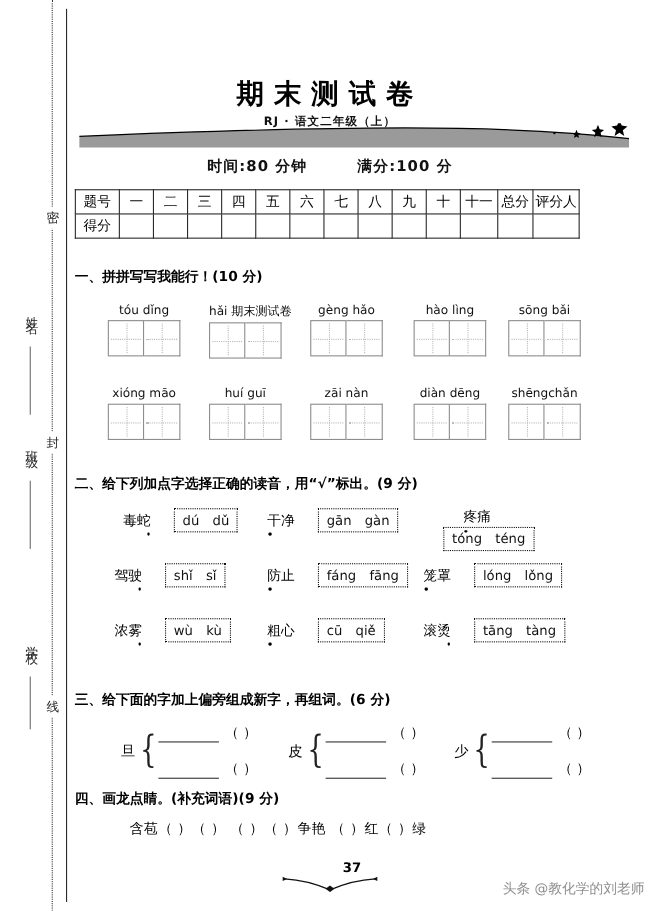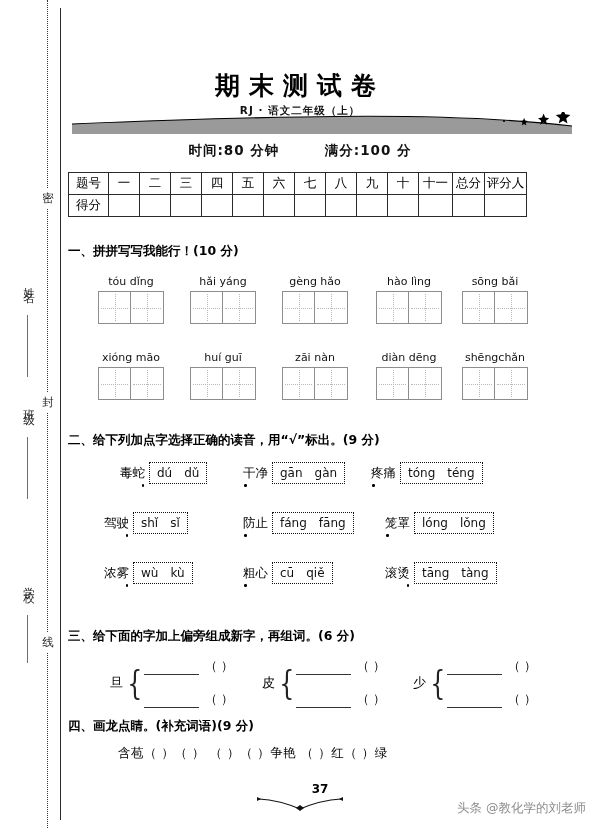--- a/index.html
+++ b/index.html
@@ -127,20 +127,21 @@
   .ch-dot {
     position:absolute; bottom:-5px; width:2.5px; height:2.5px;
     border-radius:50%; background:#000;
   }
   .ch-box {
     border:1.5px dotted #111;
     padding:3px 7px;
     font-family:"DejaVu Sans", sans-serif;
     font-size:12px; color:#111;
     white-space:nowrap;
+    margin-left:17px;
   }
   .ch-box span.opt { display:inline-block; }
   .ch-box span.spacer { display:inline-block; width:12px; }
 
   
   .brace-item { position:absolute; display:flex; align-items:center; }
   .brace-char {
     font-family:"DejaVu Sans", sans-serif;
     font-size:13px; color:#000; margin-right:1px;
   }
@@ -268,21 +269,21 @@
 <div class="sec-title" style="top:243px;">一、拼拼写写我能行！(10 分)</div>
 
 <div class="py-group" style="left:98px; top:275px;">
   <div class="py-text">tóu dǐng</div>
   <div class="py-boxes">
     <div class="py-cell"></div>
     <div class="py-cell"></div>
   </div>
 </div>
 <div class="py-group" style="left:190px; top:275px;">
-  <div class="py-text">hǎi yáng</div>
+  <div class="py-text">hǎi 期末测试卷</div>
   <div class="py-boxes">
     <div class="py-cell"></div>
     <div class="py-cell"></div>
   </div>
 </div>
 <div class="py-group" style="left:282px; top:275px;">
   <div class="py-text">gèng hǎo</div>
   <div class="py-boxes">
     <div class="py-cell"></div>
     <div class="py-cell"></div>
@@ -334,33 +335,33 @@
 <div class="py-group" style="left:462px; top:351px;">
   <div class="py-text">shēngchǎn</div>
   <div class="py-boxes">
     <div class="py-cell"></div>
     <div class="py-cell"></div>
   </div>
 </div>
 
 <div class="sec-title" style="top:432px;">二、给下列加点字选择正确的读音，用“√”标出。(9 分)</div>
 
-<div class="ch-item" style="left:120px; top:462px;align-items:center;">
+<div class="ch-item" style="left:112px; top:462px;align-items:center;">
   <span class="ch-word">毒蛇<i class="ch-dot" style="right:5px;"></i></span>
   <span class="ch-box">
     <span class="opt">dú</span><span class="spacer"></span><span class="opt">dǔ</span>
   </span>
 </div>
 <div class="ch-item" style="left:243px; top:462px;">
   <span class="ch-word">干净<i class="ch-dot" style="left:1px;"></i></span>
   <span class="ch-box">
     <span class="opt">gān</span><span class="spacer"></span><span class="opt">gàn</span>
   </span>
 </div>
-<div class="ch-item" style="left:371px; top:462px;">
+<div class="ch-item" style="left:386px; top:462px;flex-direction:column;">
   <span class="ch-word">疼痛<i class="ch-dot" style="left:1px;"></i></span>
   <span class="ch-box">
     <span class="opt">tóng</span><span class="spacer"></span><span class="opt">téng</span>
   </span>
 </div>
 
 <div class="ch-item" style="left:104px; top:512px;">
   <span class="ch-word">驾驶<i class="ch-dot" style="right:5px;"></i></span>
   <span class="ch-box">
     <span class="opt">shǐ</span><span class="spacer"></span><span class="opt">sǐ</span>

